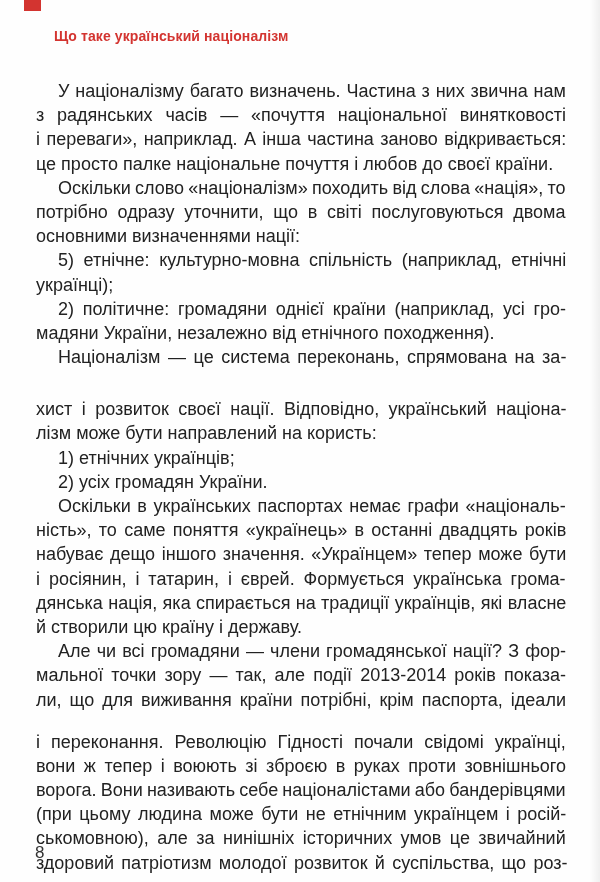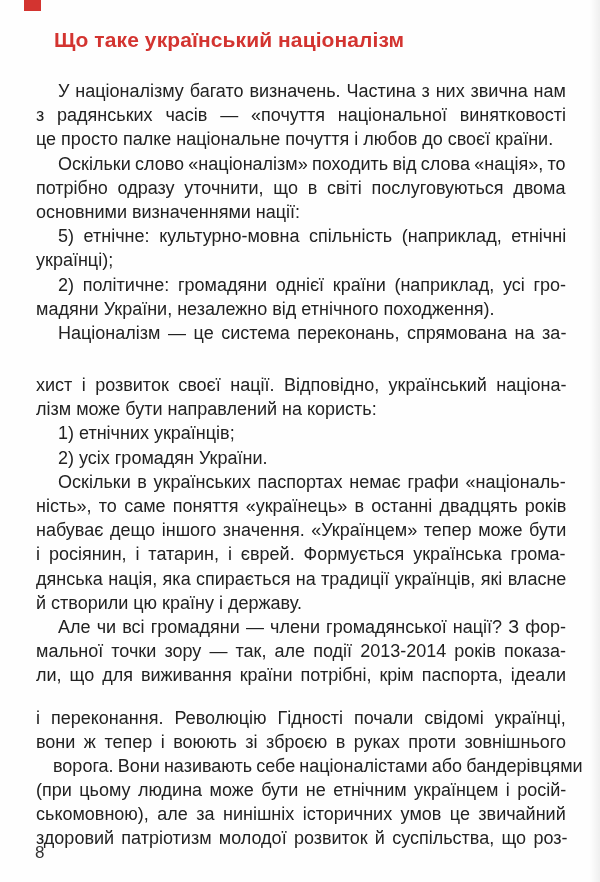--- a/index.html
+++ b/index.html
@@ -23,21 +23,21 @@
     left: 24px;
     top: 0;
     width: 17px;
     height: 11px;
   }
   .heading {
     position: absolute;
     left: 54px;
     top: 28px;
     margin: 0;
-    font-size: 21px;
+    font-size: 14px;
     font-weight: bold;
     letter-spacing: 0.1px;
     white-space: nowrap;
   }
   .body-text {
     position: absolute;
     left: 36px;
     right: 34px;
     top: 79px;
     color: #222222;
@@ -60,20 +60,21 @@
 </head>
 <body>
 
 <div class="page">
   <div class="corner-mark" style="background: rgb(211, 52, 48);"></div>
   <div class="edge-shade"></div>
   <h1 class="heading" style="color: rgb(211, 52, 48);">Що таке український націоналізм</h1>
   <div class="body-text" style="color: rgb(34, 34, 34);">
       <div class="line first" style="word-spacing: 0.88px;"><span>У націоналізму багато визначень. Частина з них звична нам</span></div>
       <div class="line" style="word-spacing: 7.83px;"><span>з радянських часів — «почуття національної винятковості</span></div>
+      <div class="line" style="word-spacing: 1.43px;"><span>і переваги», наприклад. А інша частина заново відкривається:</span></div>
       <div class="line"><span>це просто палке національне почуття і любов до своєї країни.</span></div>
       <div class="line first" style="word-spacing: -0.71px;"><span>Оскільки слово «націоналізм» походить від слова «нація», то</span></div>
       <div class="line" style="word-spacing: 4.71px;"><span>потрібно одразу уточнити, що в світі послуговуються двома</span></div>
       <div class="line"><span>основними визначеннями нації:</span></div>
       <div class="line first" style="word-spacing: 4.6px;"><span>5) етнічне: культурно-мовна спільність (наприклад, етнічні</span></div>
       <div class="line"><span>українці);</span></div>
       <div class="line first" style="word-spacing: 3.71px;"><span>2) політичне: громадяни однієї країни (наприклад, усі гро-</span></div>
       <div class="line"><span>мадяни України, незалежно від етнічного походження).</span></div>
       <div class="line first" style="word-spacing: 2.57px;"><span>Націоналізм — це система переконань, спрямована на за-</span></div>
       <div class="line" style="word-spacing: 4.43px; margin-top: 28px;"><span>хист і розвиток своєї нації. Відповідно, український націона-</span></div>
@@ -84,19 +85,19 @@
       <div class="line" style="word-spacing: 2.25px;"><span>ність», то саме поняття «українець» в останні двадцять років</span></div>
       <div class="line" style="word-spacing: 1.57px;"><span>набуває дещо іншого значення. «Українцем» тепер може бути</span></div>
       <div class="line" style="word-spacing: 3.88px;"><span>і росіянин, і татарин, і єврей. Формується українська грома-</span></div>
       <div class="line" style="word-spacing: 0.38px;"><span>дянська нація, яка спирається на традиції українців, які власне</span></div>
       <div class="line"><span>й створили цю країну і державу.</span></div>
       <div class="line first" style="word-spacing: 1.11px;"><span>Але чи всі громадяни — члени громадянської нації? З фор-</span></div>
       <div class="line" style="word-spacing: 3.11px;"><span>мальної точки зору — так, але події 2013-2014 років показа-</span></div>
       <div class="line" style="word-spacing: 3px;"><span>ли, що для виживання країни потрібні, крім паспорта, ідеали</span></div>
       <div class="line" style="word-spacing: 6px; margin-top: 18px;"><span>і переконання. Революцію Гідності почали свідомі українці,</span></div>
       <div class="line" style="word-spacing: 3.5px;"><span>вони ж тепер і воюють зі зброєю в руках проти зовнішнього</span></div>
-      <div class="line" style="word-spacing: -0.83px; margin-left: 17px;"><span>ворога. Вони називають себе націоналістами або бандерівцями</span></div>
+      <div class="line" style="word-spacing: -0.83px;"><span>ворога. Вони називають себе націоналістами або бандерівцями</span></div>
       <div class="line" style="word-spacing: 2.44px;"><span>(при цьому людина може бути не етнічним українцем і росій-</span></div>
       <div class="line" style="word-spacing: 3.43px;"><span>ськомовною), але за нинішніх історичних умов це звичайний</span></div>
       <div class="line" style="word-spacing: 2.29px;"><span>здоровий патріотизм молодої розвиток й суспільства, що роз-</span></div>
     </div>
   <div class="page-number">8</div>
 </div>
 
 </body></html>

